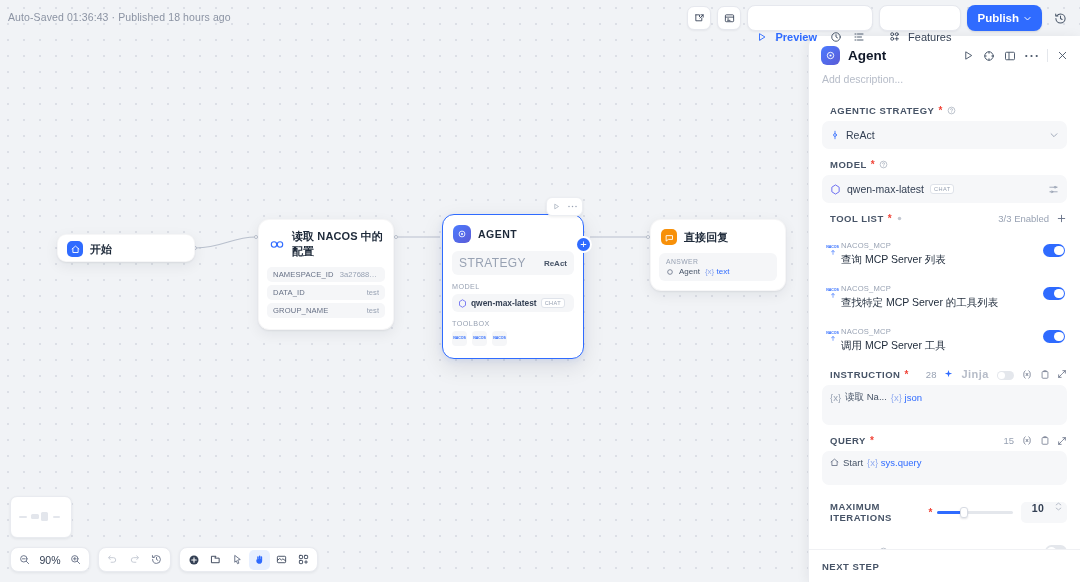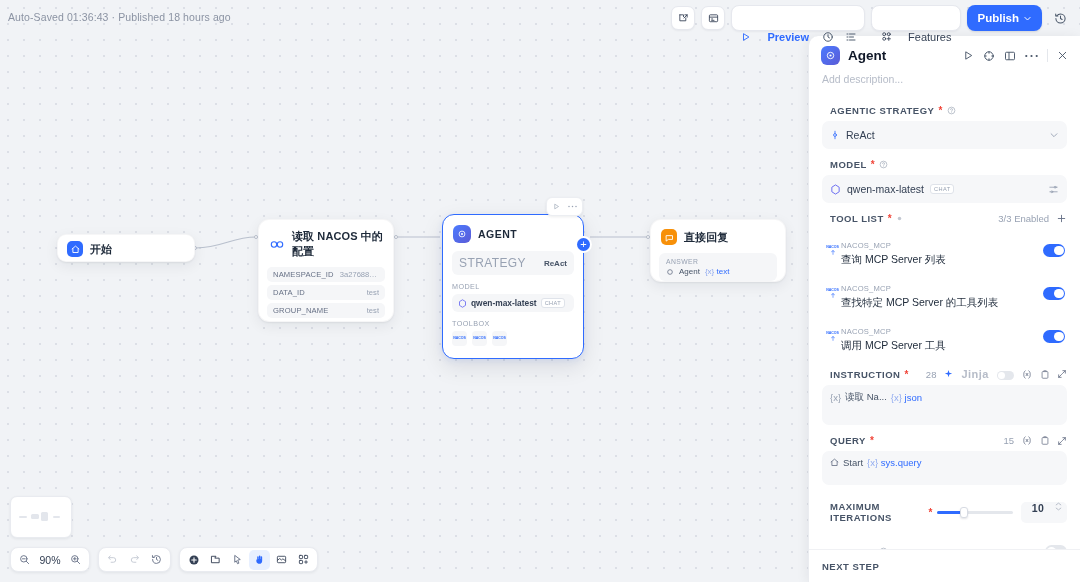--- a/index.html
+++ b/index.html
@@ -39,21 +39,21 @@
     border: 1px solid #e6e8ee; display: flex; align-items: center; justify-content: center;
     box-shadow: 0 1px 2px rgba(16,24,40,.05); cursor: pointer;
   }
   .pill {
     height: 26px; border-radius: 8px; background: #fff; border: 1px solid #e6e8ee;
     display: flex; align-items: center; box-shadow: 0 1px 2px rgba(16,24,40,.05);
     padding: 0 2px; gap: 1px;
   }
   .pill .item {
     height: 22px; padding: 0 7px; border-radius: 6px; display: flex; align-items: center;
-    gap: 16px; font-size: 11px; color: #344054; cursor: pointer; white-space: nowrap; margin-top: 37px;
+    gap: 8px; font-size: 11px; color: #344054; cursor: pointer; white-space: nowrap; margin-top: 37px;
   }
   .pill .item.accent { color: #2f6bff; font-weight: 600; }
   .pill .iconly { padding: 0 5px; }
   .publish-btn {
     height: 26px; border-radius: 8px; background: #2f6bff; color: #fff;
     display: flex; align-items: center; gap: 4px; padding: 0 10px;
     font-size: 11.5px; font-weight: 600; cursor: pointer;
     box-shadow: 0 1px 2px rgba(16,24,40,.12);
   }
   .icon-plain { width: 24px; height: 24px; display:flex; align-items:center; justify-content:center; cursor:pointer; }
@@ -66,21 +66,21 @@
     border: 1px solid rgba(16,24,40,.04); }
   .node-hd { display: flex; align-items: center; gap: 7px; padding: 9px 10px 8px 10px; }
   .node-ico { width: 16px; height: 16px; border-radius: 5px; display:flex; align-items:center; justify-content:center; flex: 0 0 auto;}
   .node-ttl { font-size: 11px; font-weight: 700; color: #1d2939; letter-spacing: .1px; }
 
   
   #node-start { left: 57px; top: 234px; width: 138px; height: 28px; border-radius: 9px; }
   #node-start .node-hd { padding: 6px 9px; }
 
   
-  #node-nacos { left: 258px; top: 219px; width: 136px; }
+  #node-nacos { left: 258px; top: 219px; width: 136px; padding-bottom: 8px; }
   .kvrow { display: flex; justify-content: space-between; align-items: center;
     margin: 0 8px 3px 8px; background: #f5f6f8; border-radius: 5px;
     padding: 3px 6px; font-size: 7.6px; color: #667085; gap: 6px; }
   .kvrow .k { white-space: nowrap; letter-spacing: .15px; }
   .kvrow .v { color: #98a2b3; white-space: nowrap; overflow: hidden; text-overflow: ellipsis; }
 
   
   #node-agent { left: 442px; top: 214px; width: 142px; border: 1.5px solid #2f6bff;
     border-radius: 12px; padding-bottom: 12px;
     box-shadow: 0 2px 6px rgba(47,107,255,.10), 0 8px 22px rgba(16,24,40,.10); }
@@ -102,21 +102,21 @@
     display:flex; align-items:center; justify-content:center; }
   .node-actions { position: absolute; top: -18px; right: 0; display: flex; gap: 1px;
     background: #fff; border-radius: 6px; padding: 2px; border: 1px solid #eceef2;
     box-shadow: 0 1px 3px rgba(16,24,40,.08); }
   .node-actions div { width: 15px; height: 13px; display:flex; align-items:center; justify-content:center; cursor: pointer; }
   .handle-plus { position: absolute; right: -7px; top: 23px; width: 13px; height: 13px;
     border-radius: 50%; background: #2f6bff; display:flex; align-items:center; justify-content:center;
     color: #fff; font-size: 11px; line-height: 1; box-shadow: 0 0 0 2px #fff; cursor: pointer;}
 
   
-  #node-answer { left: 650px; top: 219px; width: 136px; }
+  #node-answer { left: 650px; top: 219px; width: 136px; padding-bottom: 9px; }
   .ans-box { margin: 0 8px; background:#f5f6f8; border-radius: 6px; padding: 5px 7px; }
   .ans-box .cap { font-size: 6.8px; color:#98a2b3; letter-spacing:.4px; margin-bottom:2px; }
   .ans-box .row { display:flex; align-items:center; gap:5px; font-size: 8px; color:#475467; }
   .varchip { color: #2f6bff; font-size: 8px; }
   .varchip .br { color: #8fa9ef; }
 
   
   .edge { position: absolute; left: 0; top: 0; width: 1080px; height: 582px;
     pointer-events: none; overflow: visible; }
   .dot-port { position:absolute; width:4px; height:4px; border-radius:50%;

